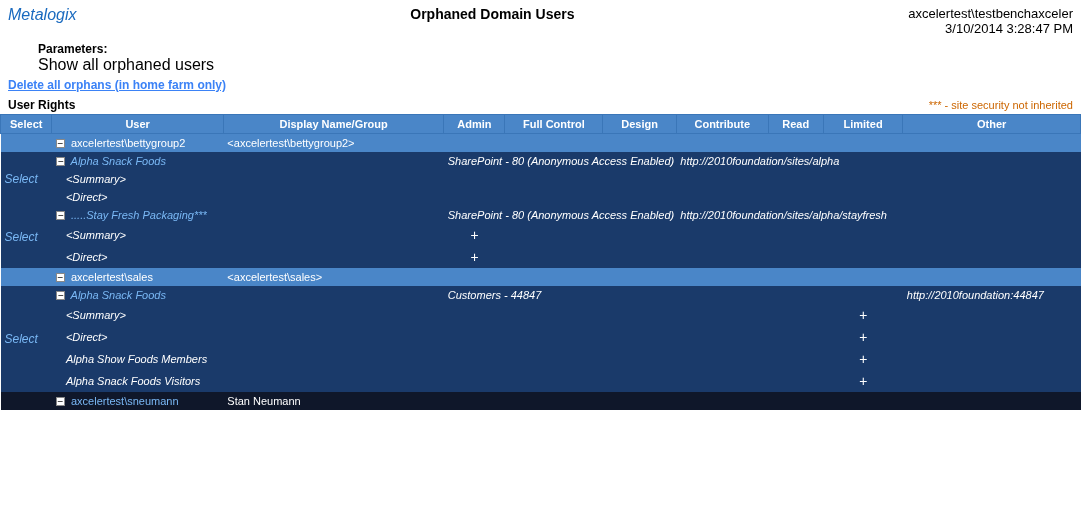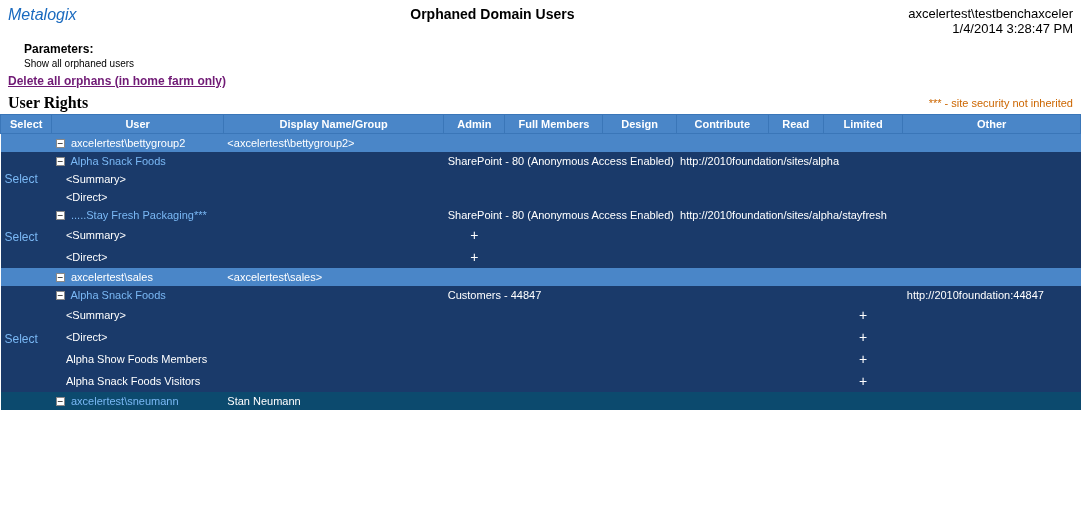--- a/index.html
+++ b/index.html
@@ -3,29 +3,29 @@
   <meta charset="utf-8">
   <style>
     * { margin: 0; padding: 0; box-sizing: border-box; }
     body { font-family: Arial, sans-serif; font-size: 12px; color: #000; background: #fff; }
 
     .header { display: flex; justify-content: space-between; align-items: flex-start; padding: 6px 8px 4px 8px; }
     .logo { color: #1a6abf; font-size: 16px; font-weight: normal; font-style: italic; }
     .page-title { font-size: 14px; font-weight: bold; color: #000; text-align: center; }
     .user-info { font-size: 13px; color: #000; text-align: right; }
 
-    .params-section { padding: 2px 24px; }
+    .params-section { padding: 2px 8px; margin-left: 30px; }
     .params-label { font-weight: bold; font-size: 12px; }
-    .params-value { font-size: 10px; }
+    .params-value { font-size: 16px; }
 
     .delete-link { padding: 2px 8px 4px 8px; }
-    .delete-link a { color: #701a75; font-size: 12px; font-weight: bold; text-decoration: underline; cursor: pointer; }
+    .delete-link a { color: #3b82f6; font-size: 12px; font-weight: bold; text-decoration: underline; cursor: pointer; }
 
     .user-rights-header { display: flex; justify-content: space-between; align-items: center; padding: 2px 8px; }
-    .user-rights-title { font-weight: bold; font-size: 16px; font-family: Liberation Serif, serif; }
+    .user-rights-title { font-weight: bold; font-size: 12px; }
     .security-note { font-size: 11px; color: #cc6600; }
 
     .table-container { width: 100%; }
     table { width: 100%; border-collapse: collapse; font-size: 11px; }
 
     .col-header { background: #4a86c8; color: #fff; font-weight: bold; padding: 3px 4px; border: 1px solid #3a76b8; text-align: center; }
     .col-select { width: 42px; }
     .col-user { width: 140px; }
     .col-display { width: 180px; }
     .col-admin { width: 50px; }
@@ -34,41 +34,41 @@
     .col-contribute { width: 75px; margin-left: 36px; }
     .col-read { width: 45px; }
     .col-limited { width: 65px; }
     .col-other { width: 50px; }
 
     .row-group-header { background: #4a86c8; }
     .row-group-header td { padding: 3px 4px; color: #fff; }
     .row-group-header a { color: #fff; text-decoration: none; }
 
     .row-dark { background: #1a3a6a; color: #fff; }
-    .row-dark td { padding: 3px 4px; color: #fff; }
+    .row-dark td { padding: 3px 4px; color: #fff; font-style: italic; }
     .row-dark a { color: #7ab8f5; text-decoration: none; }
 
     .select-link { color: #1a6abf; text-decoration: none; cursor: pointer; font-size: 12px; }
     .select-cell { vertical-align: middle; }
 
     .minus-icon { display: inline-block; width: 9px; height: 9px; background: #fff; border: 1px solid #888; line-height: 8px; text-align: center; font-size: 10px; color: #000; margin-right: 3px; cursor: pointer; }
 
-    .sneumann-row { background: #0c4a6e; }
+    .sneumann-row { background: #0f172a; }
     .sneumann-row td { padding: 3px 4px; color: #fff; }
     .sneumann-row a { color: #7ab8f5; text-decoration: none; }
   </style>
 </head>
 <body>
 
 <div class="header">
   <div class="logo">Metalogix</div>
   <div class="page-title">Orphaned Domain Users</div>
   <div class="user-info">
     <div>axcelertest\testbenchaxceler</div>
-    <div>1/4/2014 3:28:47 PM</div>
+    <div>3/10/2014 3:28:47 PM</div>
   </div>
 </div>
 
 <div class="params-section">
   <span class="params-label">Parameters:</span>
   <br>
   <span class="params-value">Show all orphaned users</span>
 </div>
 
 <div class="delete-link">
@@ -81,21 +81,21 @@
 </div>
 
 <div class="table-container">
   <table>
     <thead>
       <tr>
         <th class="col-header col-select">Select</th>
         <th class="col-header col-user">User</th>
         <th class="col-header col-display">Display Name/Group</th>
         <th class="col-header col-admin">Admin</th>
-        <th class="col-header col-fullcontrol">Full Members</th>
+        <th class="col-header col-fullcontrol">Full Control</th>
         <th class="col-header col-design">Design</th>
         <th class="col-header col-contribute">Contribute</th>
         <th class="col-header col-read">Read</th>
         <th class="col-header col-limited">Limited</th>
         <th class="col-header col-other">Other</th>
       </tr>
     </thead>
     <tbody>
 
       <tr class="row-group-header">

